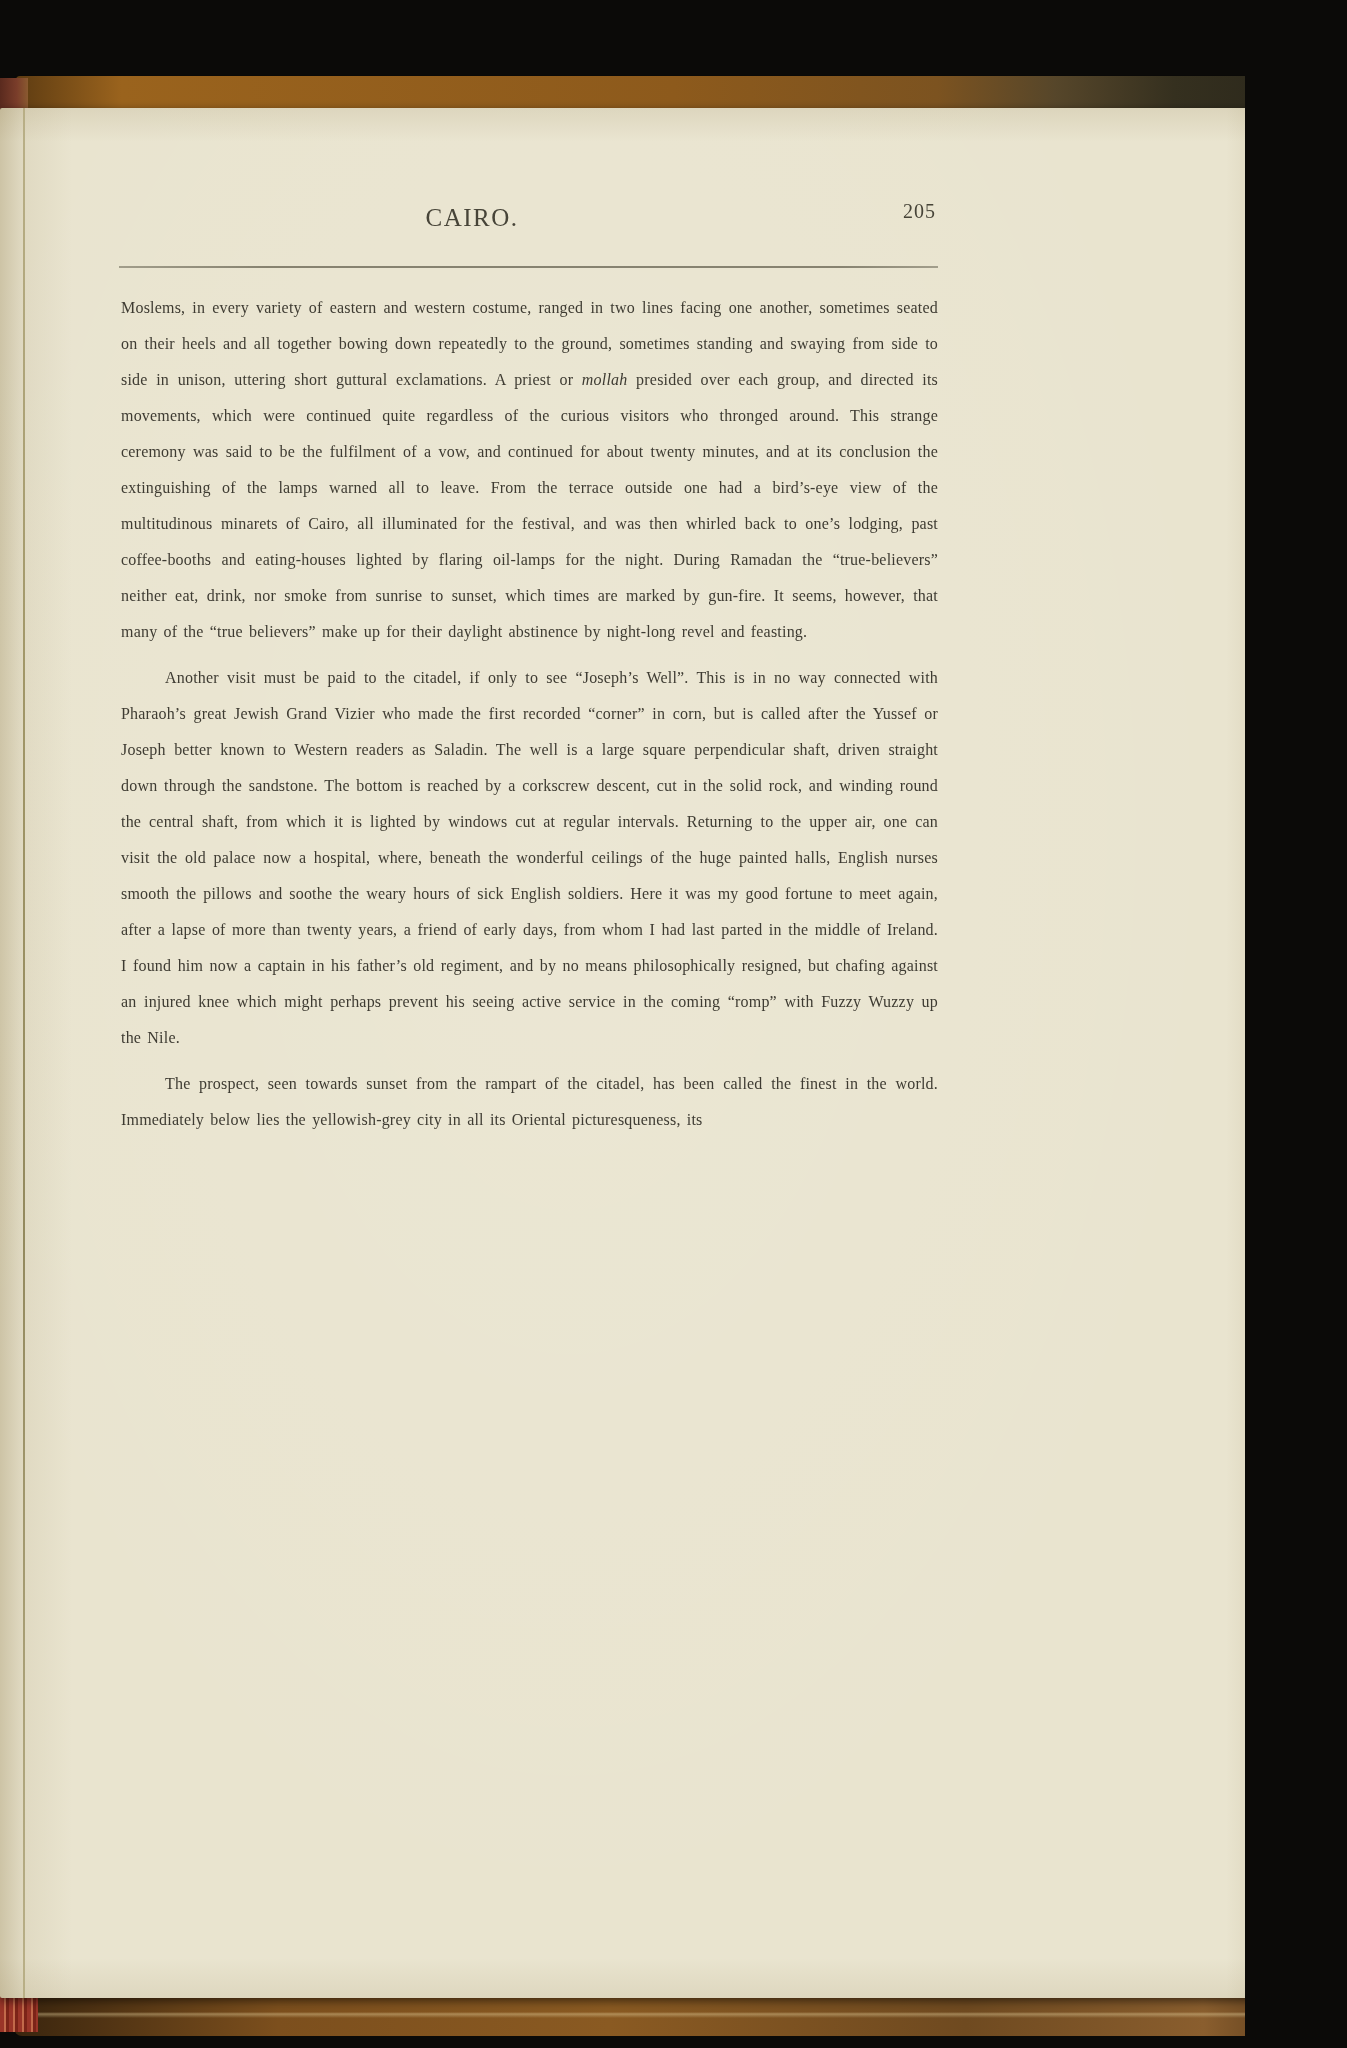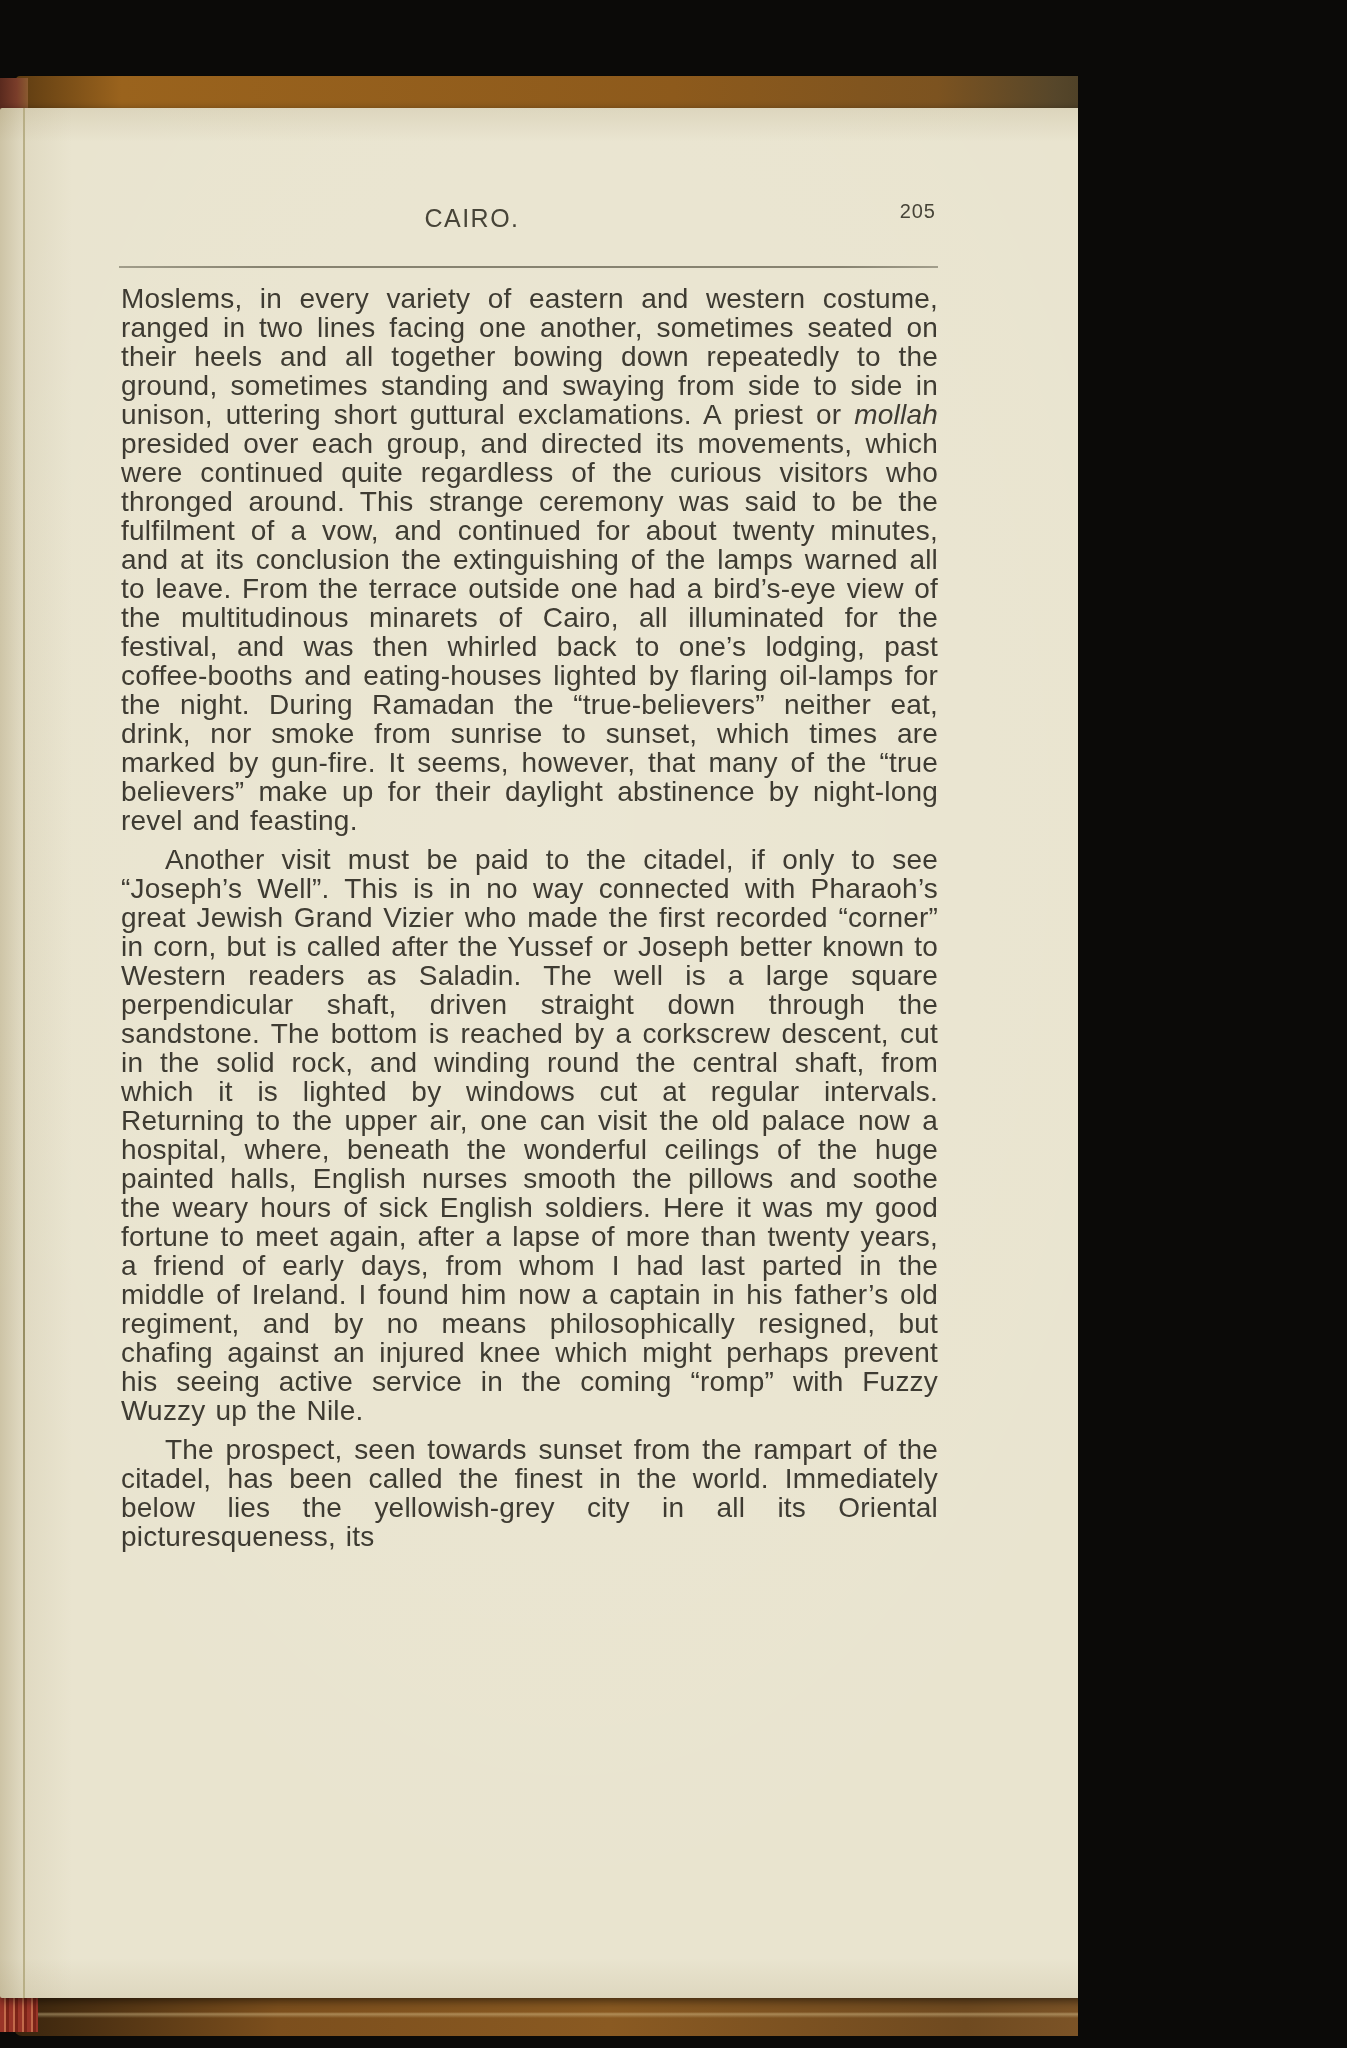--- a/index.html
+++ b/index.html
@@ -1,22 +1,22 @@
 <!DOCTYPE html>
 <html><head>
 <meta charset="utf-8">
 <style>
   html, body { margin: 0; padding: 0; background: #0b0a08; }
   .scene {
     position: relative;
-    width: 1078px;
+    width: 1245px;
     height: 2048px;
     background: #0b0a08;
     overflow: hidden;
-    font-family: Liberation Sans, sans-serif;
+    font-family: Liberation Serif, serif;
   }
 
   
   .top-edge {
     position: absolute;
     left: 16px; top: 76px;
     width: 1316px; height: 34px;
     background: linear-gradient(90deg,
       #5e3c12 0%, #9a631d 8%, #8d5a1c 50%, #7c5320 70%,
       #56462a 79%, #35301f 88%, #28251a 100%);
@@ -125,24 +125,24 @@
   .rule {
     position: absolute;
     left: 119px; top: 158px;
     width: 819px; height: 2px;
     background: linear-gradient(90deg, #8f8b79, #6e6a58 18%, #6e6a58 88%, #908c7a);
     opacity: 0.8;
   }
 
   .text-block {
     position: absolute;
-    left: 121px; top: 176px;
+    left: 121px; top: 182px;
     width: 817px;
-    font-size: 28px;
-    line-height: 29px;
+    font-size: 16px;
+    line-height: 36px;
     text-align: justify;
     color: #3e3b32;
     word-spacing: 2px;
     letter-spacing: 0.2px;
   }
   .para { margin: 0; }
   .para.indent { text-indent: 44px; margin-top: 10px; }
   .para i { font-style: italic; }
 </style>
 </head>

